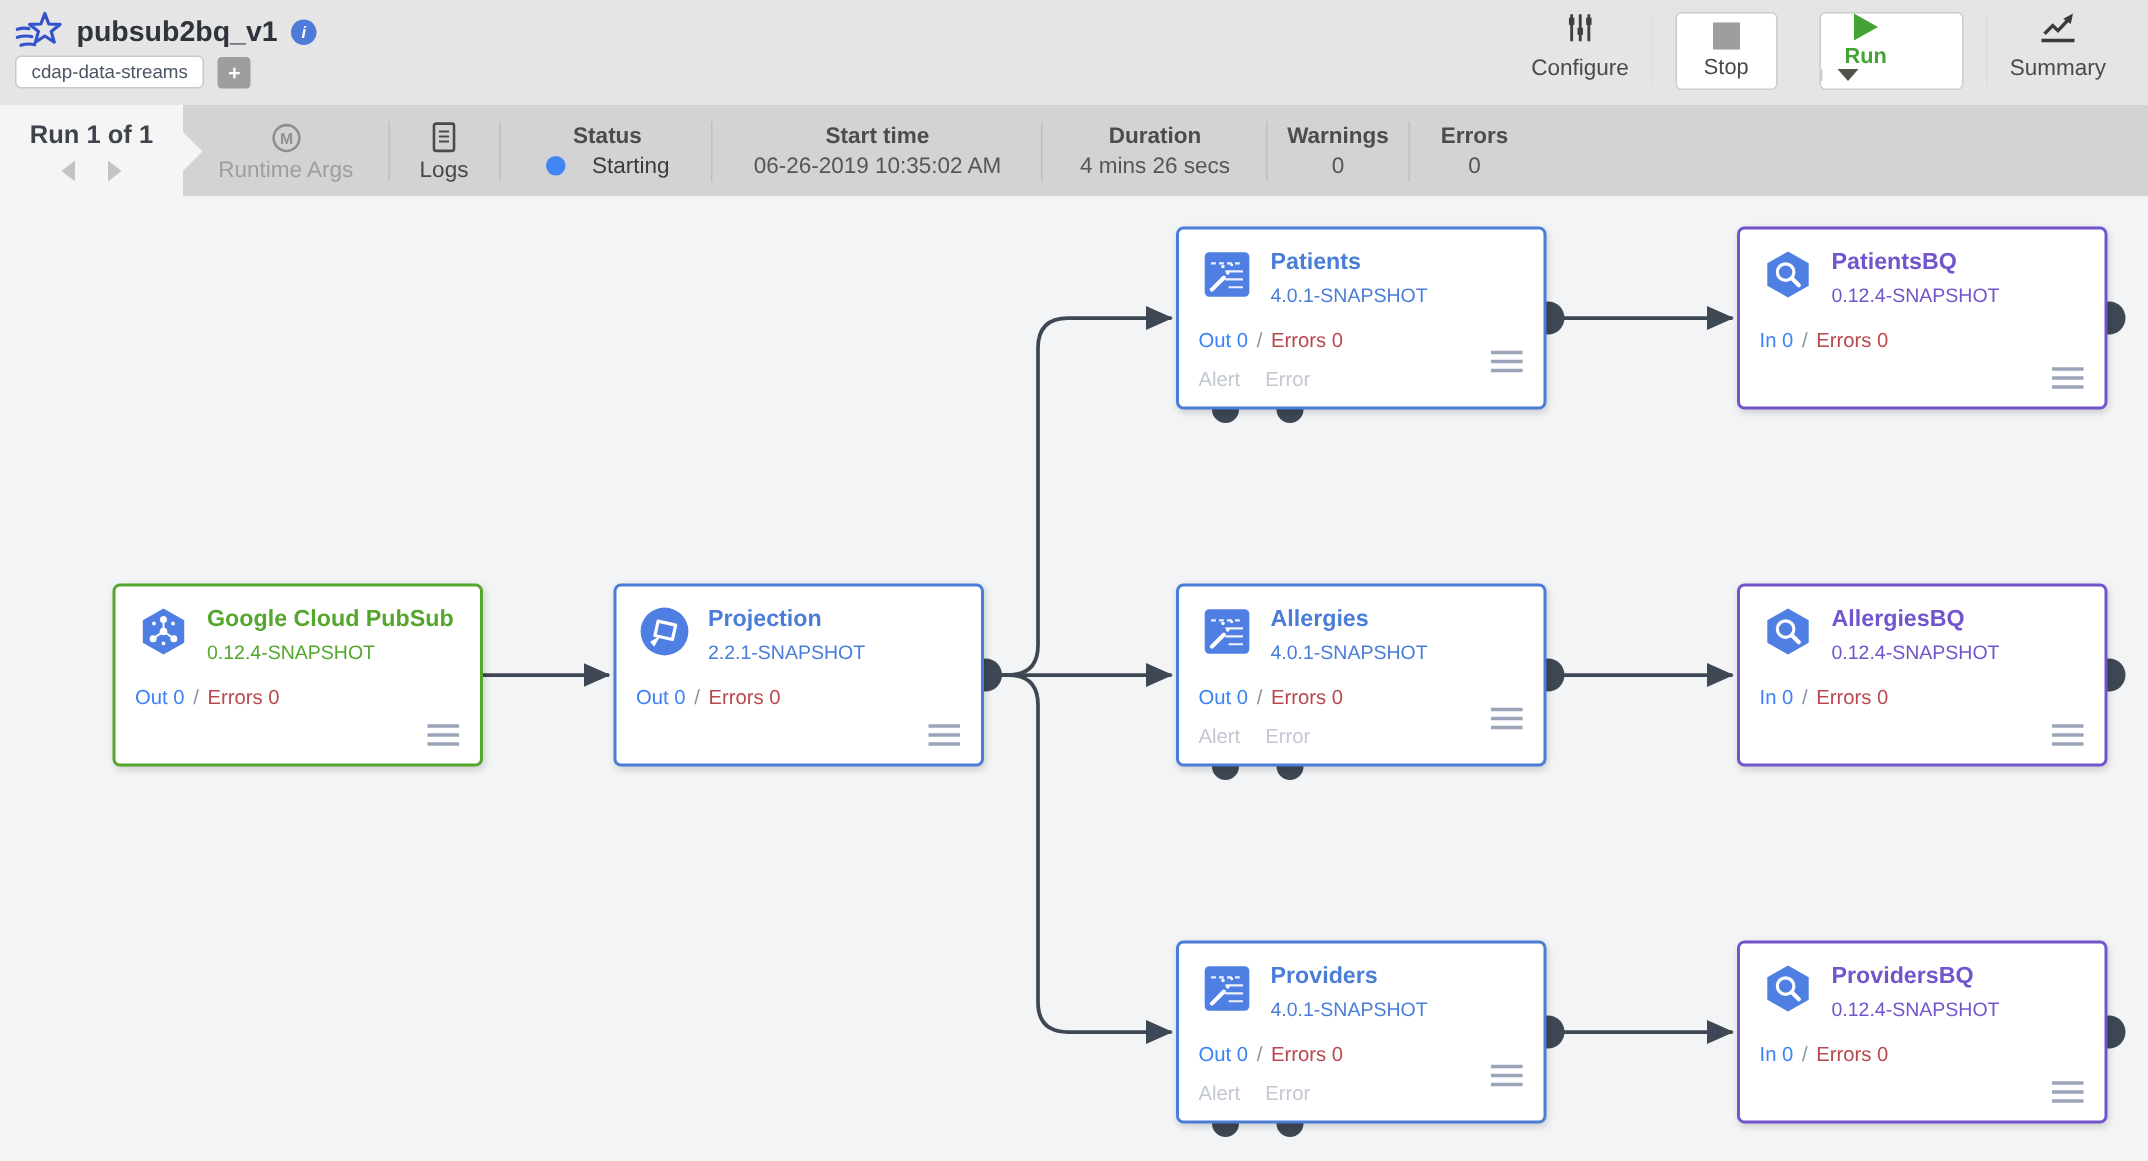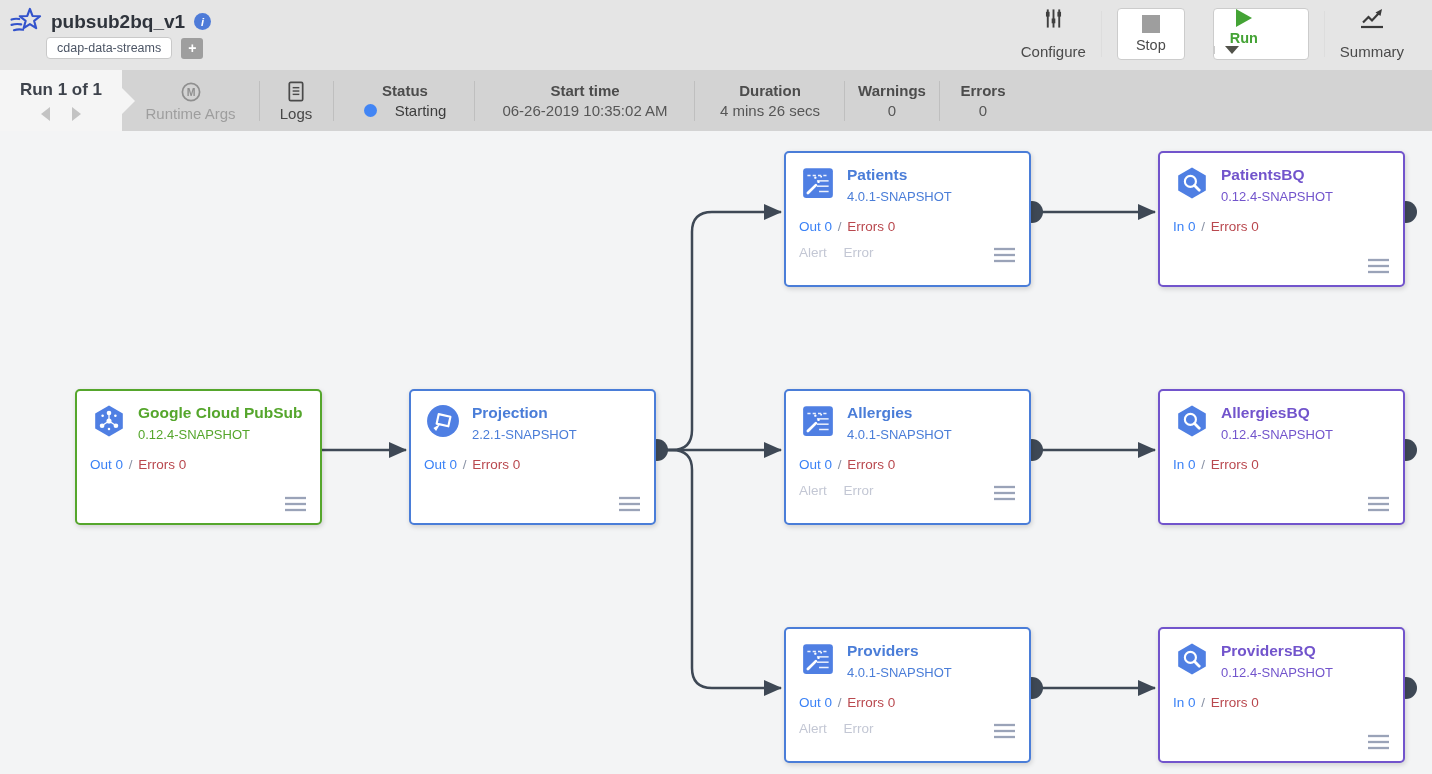--- a/index.html
+++ b/index.html
@@ -8,26 +8,26 @@
   
   .header { position:relative; width:1432px; height:70px; background:#e5e5e5; }
   .h-title-row { position:absolute; left:10px; top:7px; display:flex; align-items:center; gap:7px; }
   .h-app-icon { width:34px; height:29px; display:inline-flex; }
   .h-title { font-size:19px; font-weight:bold; color:#2f343c; }
   .h-info { width:17px; height:17px; border-radius:50%; background:#4e7bd8; color:#fff;
             font-size:11px; font-weight:bold; font-style:italic; display:flex; align-items:center;
             justify-content:center; margin-left:2px; }
   .h-tag-row { position:absolute; left:10px; top:37px; display:flex; align-items:center; gap:9px; }
   .h-tag { border:1px solid #c9c9c9; border-radius:4px; background:#fff; color:#4c5565;
-           font-size:12.5px; padding:3px 10px; line-height:14px;margin-left:36px; }
+           font-size:12.5px; padding:3px 10px; line-height:14px; }
   .h-tag-add { width:22px; height:21px; background:#9e9e9e; border:none; border-radius:3px; color:#fff;
                font-size:14px; font-weight:bold; line-height:21px; text-align:center; }
 
   .toolbar { position:absolute; right:28px; top:7px; height:54px; display:flex; align-items:center; }
-  .tool { display:flex; flex-direction:column; align-items:center; justify-content:space-between; height:52px; color:#4a4a4a; font-size:15px; gap:4px; }
+  .tool { display:flex; flex-direction:column; align-items:center; justify-content:flex-start; height:52px; color:#4a4a4a; font-size:15px; gap:4px; }
   .tool-divider { width:1px; height:46px; background:#ddd; margin:0 15px; }
   .btn-box { height:52px; border:1px solid #ccc; border-radius:4px; background:#fff;
              display:flex; flex-direction:column; align-items:center; justify-content:center; }
   .stop-box { width:68px; margin-right:28px; gap:4px; }
   .stop-square { width:18px; height:18px; background:#9e9e9e; }
   .stop-label { font-size:14.5px; color:#4a4a4a; }
   .run-box { width:96px; border:1px solid #ccc; border-radius:4px; height:52px; display:flex; flex-direction:column; background:#fff;font-weight:bold; }
   .run-cell { width:60px; display:flex; flex-direction:column; align-items:center; justify-content:center; gap:3px; }
   .play-tri { width:0; height:0; border-left:16px solid #44a335; border-top:9px solid transparent; border-bottom:9px solid transparent; }
   .run-label { font-size:14.5px; color:#44a335; }
@@ -51,21 +51,21 @@
   .rb-link { font-size:15px; color:#474747; }
   .rb-link.disabled { color:#9e9e9e; }
   .rb-divider { position:absolute; top:11px; width:1px; height:40px; background:#bfbfbf; }
   .status-row { display:flex; align-items:center; gap:18px; font-size:15px; color:#3c3c3c; }
   .status-dot { width:13px; height:13px; border-radius:50%; background:#4285f4; }
 
   
   .canvas { position:relative; width:1432px; height:643px; background:#f3f4f5; }
   .edges { position:absolute; left:0; top:0; }
 
-  .node { position:absolute; width:247px; height:136px; background:#fff; border:2px solid #c2410c;
+  .node { position:absolute; width:247px; height:122px; background:#fff; border:2px solid #c2410c;
           border-radius:5px; box-shadow:1px 2px 5px rgba(0,0,0,.15); }
   .node.source { border-color:#55a62c; }
   .node.source .ntitle, .node.source .nver { color:#55a62c; }
   .node.transform { border-color:#4a7dd8; }
   .node.transform .ntitle, .node.transform .nver { color:#4a7dd8; }
   .node.sink { border-color:#7254cc; }
   .node.sink .ntitle, .node.sink .nver { color:#7254cc; }
 
   .nicon { position:absolute; left:15px; top:13px; width:34px; height:34px; }
   .ntitle { position:absolute; left:61px; top:13px; font-size:15.5px; font-weight:bold; white-space:nowrap; max-width:182px; overflow:hidden; }

